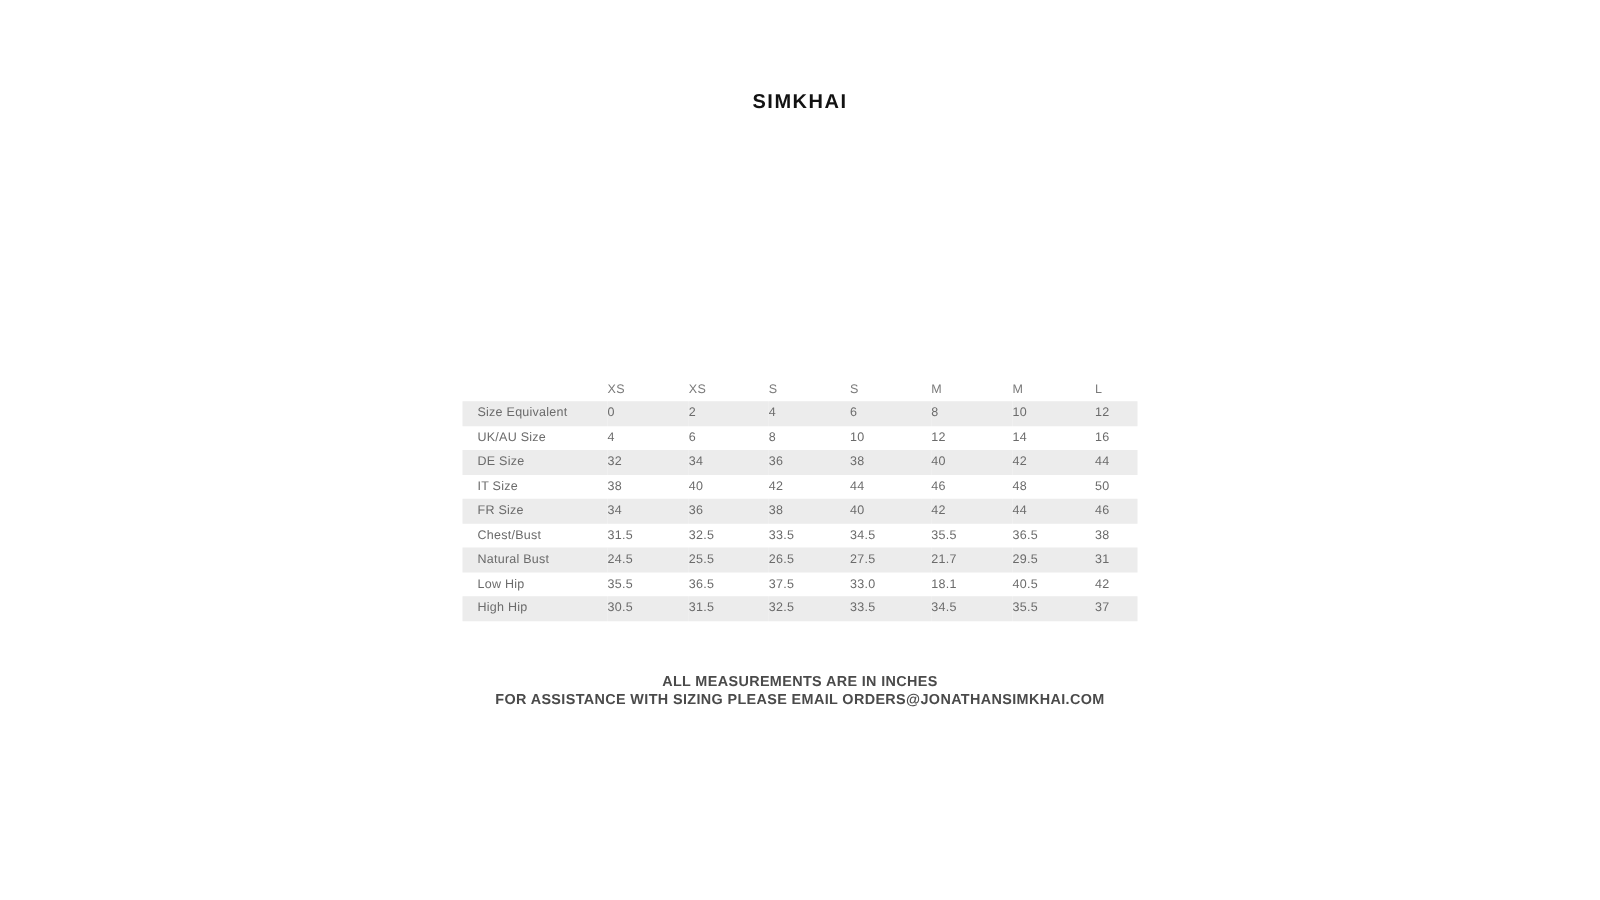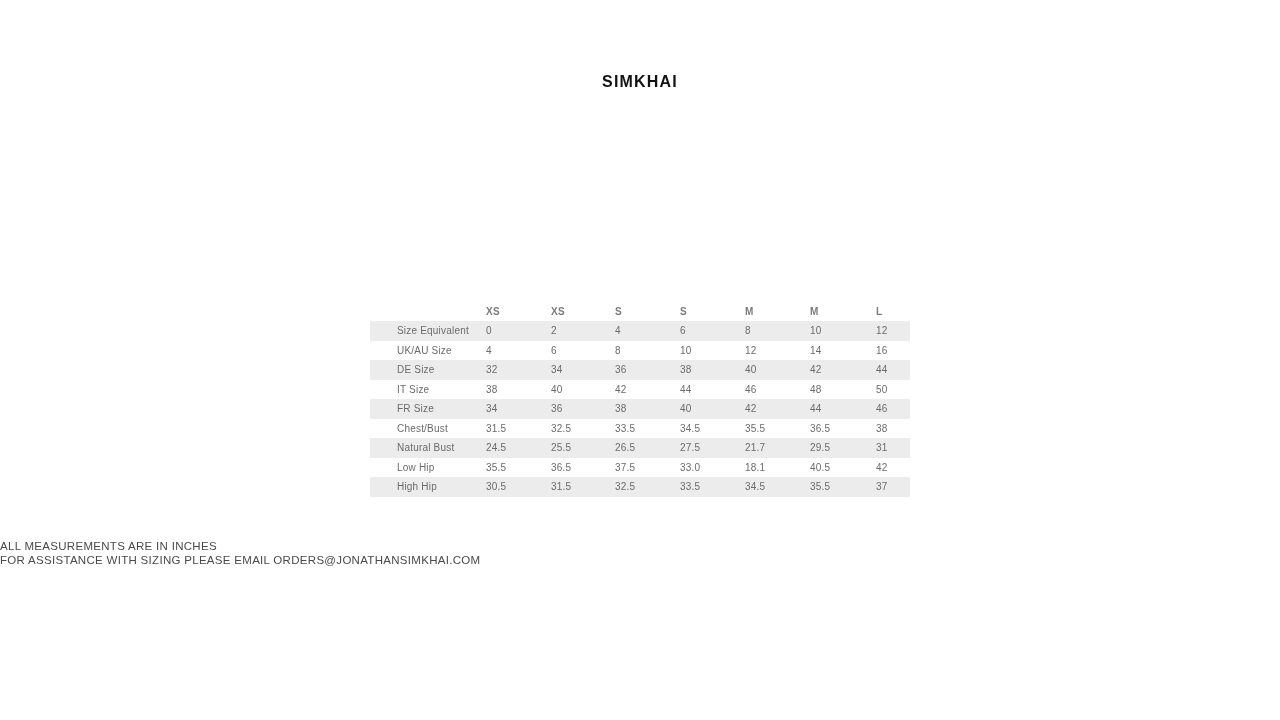--- a/index.html
+++ b/index.html
@@ -28,45 +28,46 @@
     position: absolute;
     left: 370px;
     top: 301px;
     width: 540px;
     border-collapse: collapse;
     table-layout: fixed;
     font-size: 10px;
     color: #6b6b6b;
   }
   .size-table th {
-    font-weight: 700;
+    font-weight: 400;
     color: #7b7b7b;
     text-align: left;
     height: 20px;
     vertical-align: middle;
     letter-spacing: 0.3px;
   }
   .size-table td {
     height: 19.5px;
     vertical-align: middle;
     letter-spacing: 0.2px;
   }
   .size-table tbody tr.shaded { background: #ececec; }
-  .size-table .rowlabel { padding-left: 27px; }
+  .size-table .rowlabel { padding-left: 12px; }
 
   .footer-note {
     position: absolute;
     top: 539px;
     left: 0;
     width: 100%;
-    text-align: left;
+    text-align: center;
     font-size: 11.5px;
     line-height: 14px;
     color: #4a4a4a;
     letter-spacing: 0.3px;
+    font-weight: bold;
   }
 </style>
 </head>
 <body>
 
 <div class="page">
 
   <div class="brand">SIMKHAI</div>
 
   <table class="size-table">

